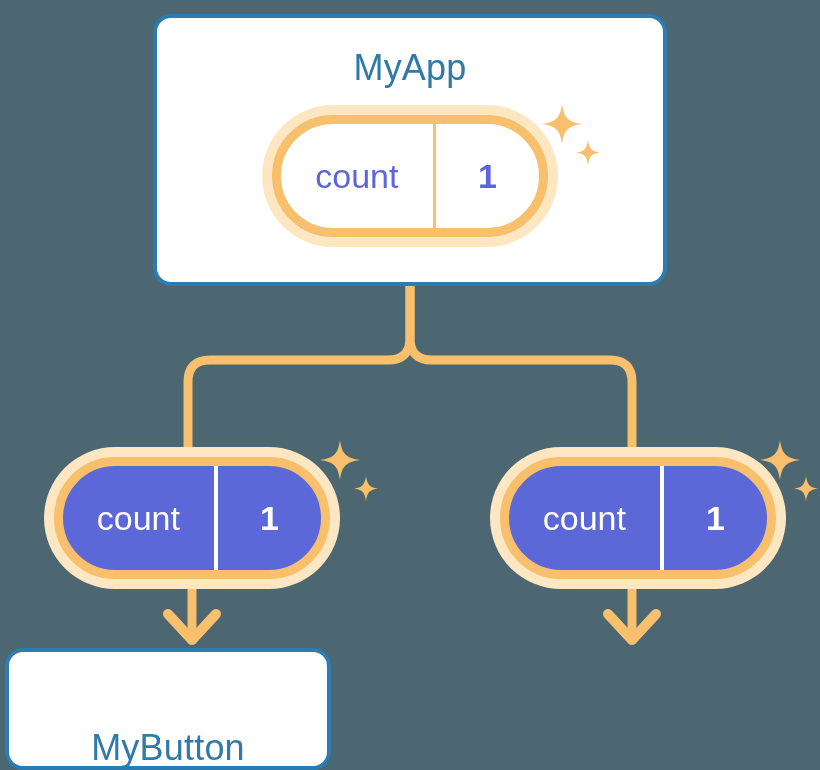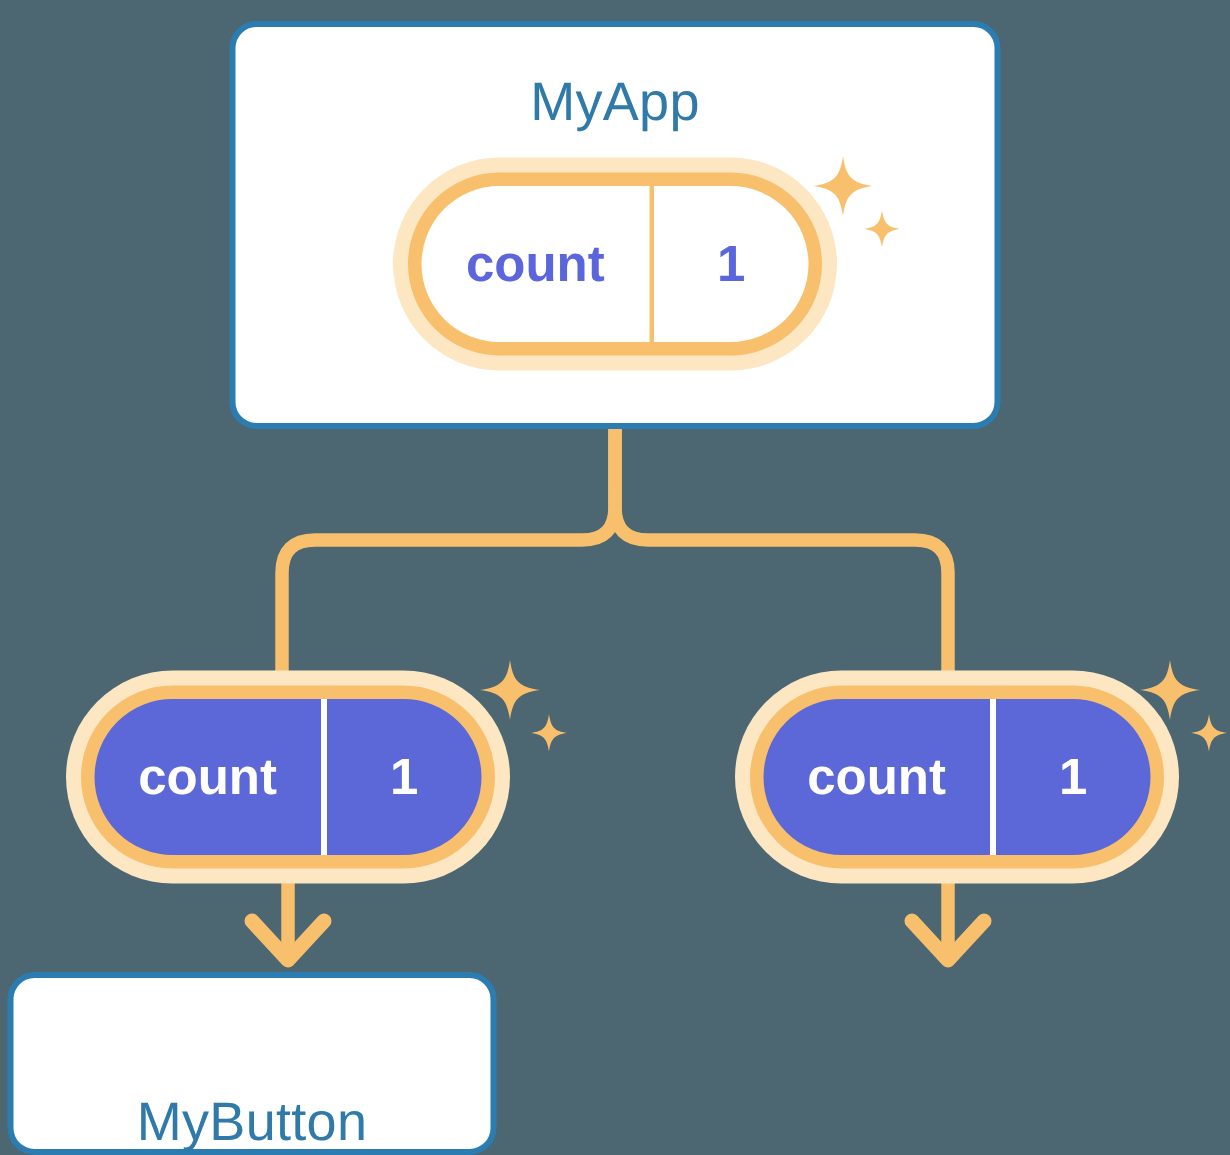--- a/index.html
+++ b/index.html
@@ -97,21 +97,21 @@
     box-sizing: border-box;
   }
   .pill-key {
     flex: 0 0 60%;
   }
   .pill-val {
     flex: 1 1 auto;
   }
   .pill-key-text {
     font-size: 34px;
-    font-weight: 700;
+    font-weight: 400;
     line-height: 1;
   }
   .pill-val-text {
     font-size: 34px;
     font-weight: 700;
     line-height: 1;
   }
 
   
   .pill.light {

